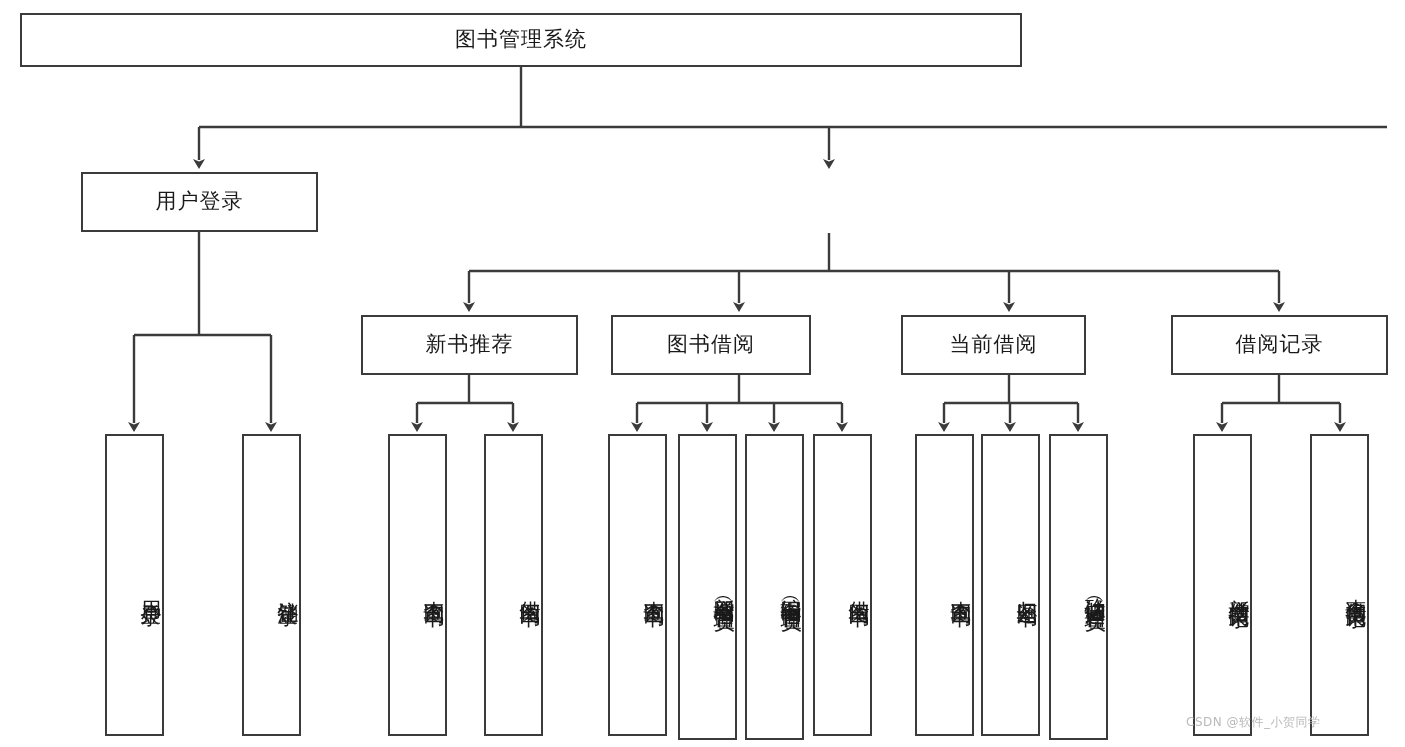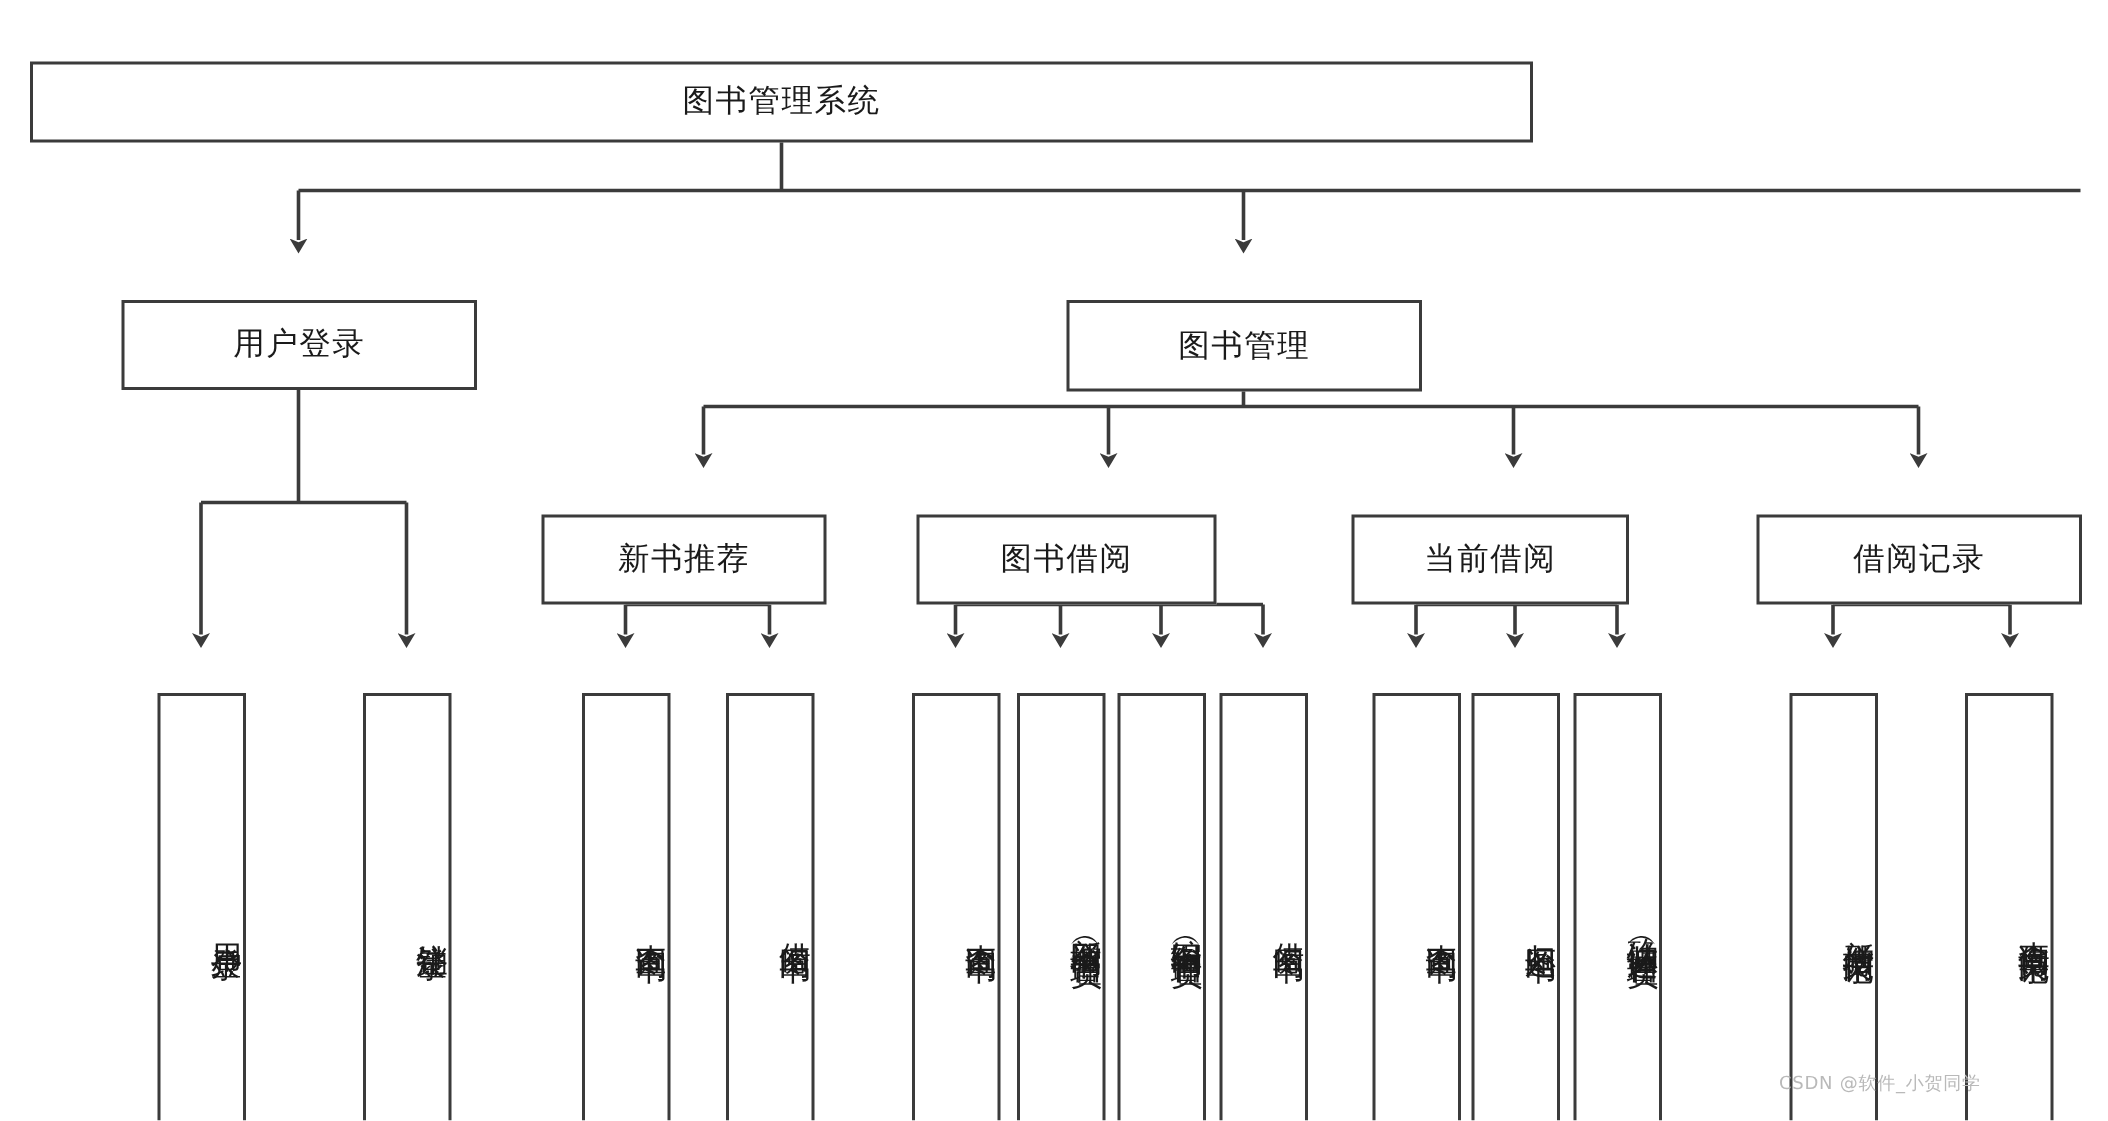--- a/index.html
+++ b/index.html
@@ -27,21 +27,20 @@
   }
   .node {
     position: absolute;
     box-sizing: border-box;
     background: #ffffff;
     border: 2px solid #3b3b3b;
     display: flex;
     align-items: center;
     justify-content: center;
     color: #1a1a1a;
-    margin-top: 28px;
   }
   .node.horiz {
     font-size: 21px;
     letter-spacing: 1px;
     line-height: 1.2;
   }
   .node.vert {
     font-size: 21px;
     letter-spacing: 2px;
     writing-mode: vertical-rl;
@@ -122,25 +121,22 @@
     </g>
   </svg>
 
   <div class="node horiz" style="left:20px; top:13px; width:1002px; height:54px;">
     <span>图书管理系统</span>
   </div>
 
   <div class="node horiz" style="left:81px; top:172px; width:237px; height:60px;">
     <span>用户登录</span>
   </div>
-  <div class="node horiz" style="left:711px; top:172px; width:237px; height:61px;">
-    <span>图书管理</span>
-  </div>
 
-  <div class="node horiz" style="left:361px; top:315px; width:190px; height:60px;">
+  <div class="node horiz" style="left:361px; top:315px; width:217px; height:60px;">
     <span>新书推荐</span>
   </div>
   <div class="node horiz" style="left:611px; top:315px; width:200px; height:60px;">
     <span>图书借阅</span>
   </div>
   <div class="node horiz" style="left:901px; top:315px; width:185px; height:60px;">
     <span>当前借阅</span>
   </div>
   <div class="node horiz" style="left:1171px; top:315px; width:217px; height:60px;">
     <span>借阅记录</span>

